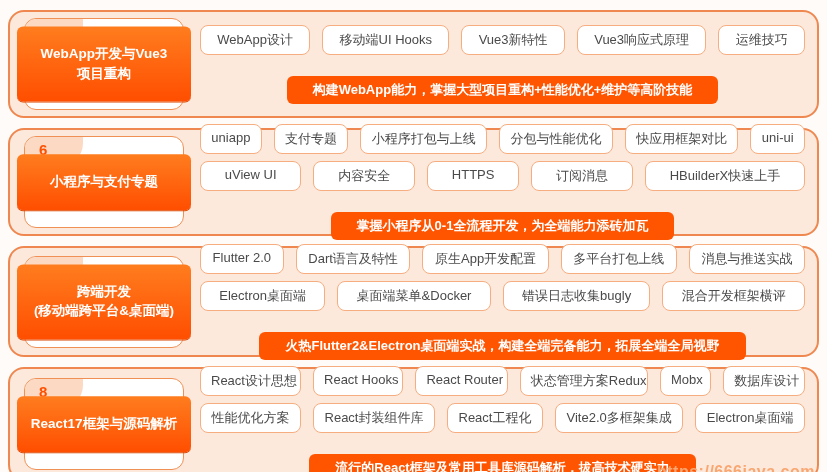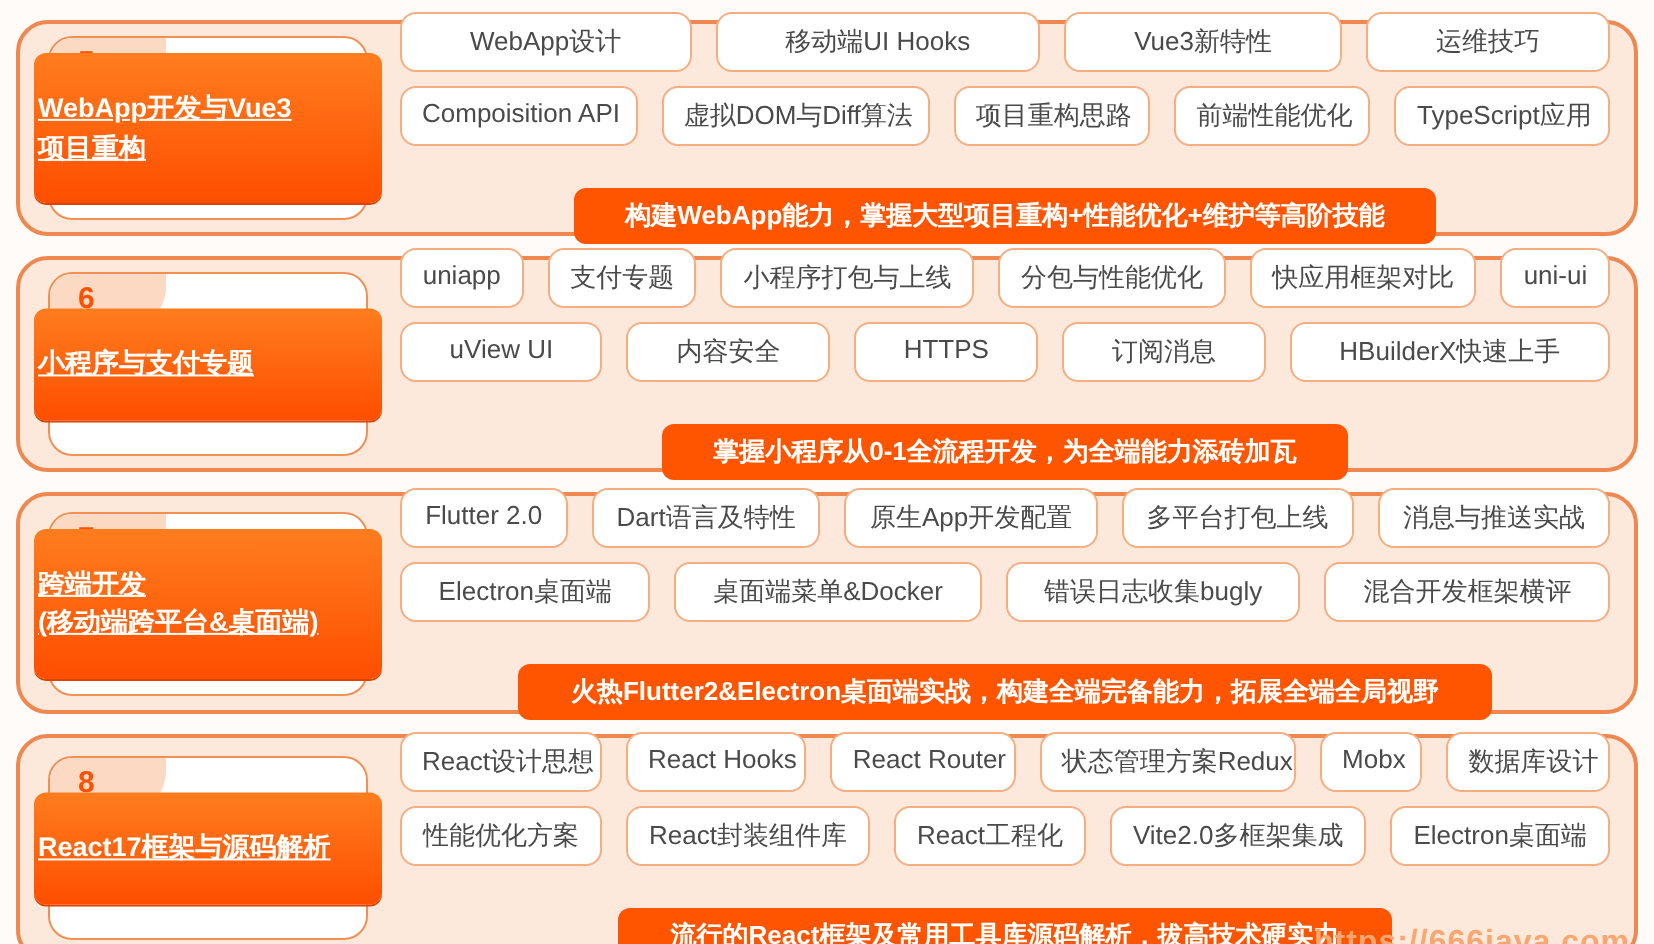--- a/index.html
+++ b/index.html
@@ -71,24 +71,24 @@
     right: -7px;
     top: 50%;
     transform: translateY(-50%);
     z-index: 2;
     background: linear-gradient(180deg, #FF7D1E, #FF4E00);
     border-radius: 6px;
     color: #FFFFFF;
     font-weight: bold;
     font-size: 13.5px;
     line-height: 1.45;
+    text-align: center;
     padding: 18px 2px;
     white-space: pre-line;
     box-shadow: 0 1px 0 #D84400;
-    text-decoration: underline;
   }
   .topics {
     flex: 1;
     min-width: 0;
     display: flex;
     flex-direction: column;
     justify-content: center;
     gap: 7px;
     padding-left: 16px;
   }
@@ -145,28 +145,22 @@
         <span class="num">5</span>
       </div>
       <div class="ribbon">WebApp开发与Vue3
 项目重构</div>
     </div>
     <div class="topics">
       <div class="pill-row">
           <span class="pill">WebApp设计</span>
           <span class="pill">移动端UI Hooks</span>
           <span class="pill">Vue3新特性</span>
+          <span class="pill">Vue3响应式原理</span>
           <span class="pill">运维技巧</span>
-        </div>
-      <div class="pill-row">
-          <span class="pill">Compoisition API</span>
-          <span class="pill">虚拟DOM与Diff算法</span>
-          <span class="pill">项目重构思路</span>
-          <span class="pill">前端性能优化</span>
-          <span class="pill">TypeScript应用</span>
         </div>
       <div class="banner-row">
         <span class="banner">构建WebApp能力，掌握大型项目重构+性能优化+维护等高阶技能</span>
       </div>
     </div>
   </section>
 
   <section class="card">
     <div class="label-wrap">
       <div class="label-box">

